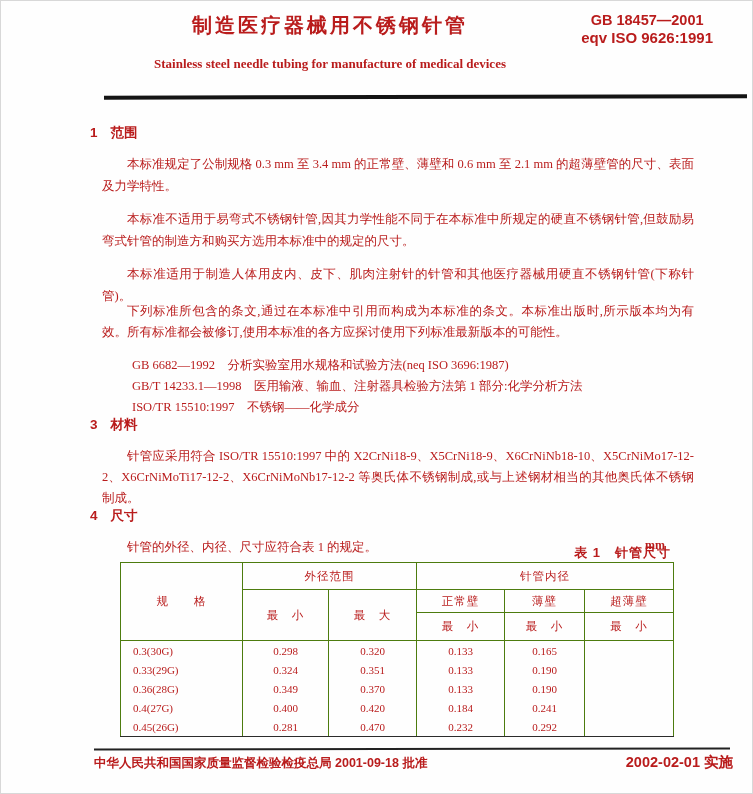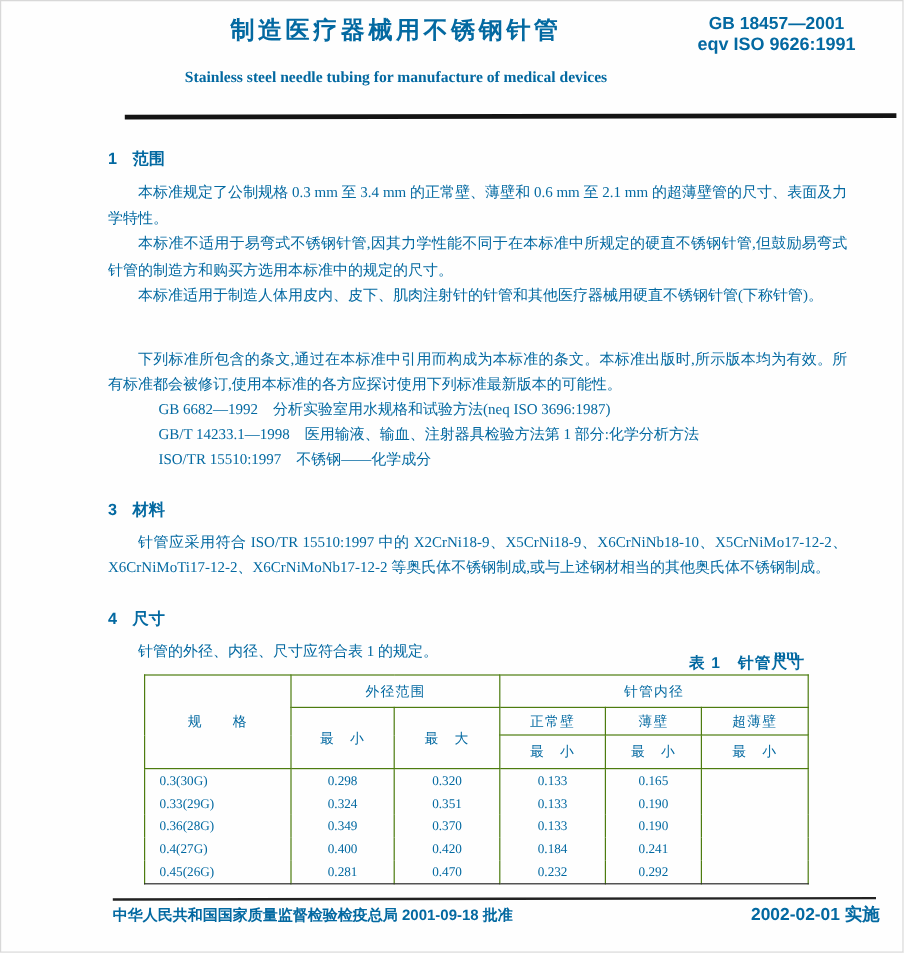--- a/index.html
+++ b/index.html
@@ -1,39 +1,39 @@
 <!DOCTYPE html>
 <html><head>
 <meta charset="utf-8">
 <style>
   html,body{margin:0;padding:0;background:#e9e9e9;}
   .page{
     position:relative;width:753px;height:794px;background:#fefefe;
-    font-family:"Liberation Serif","DejaVu Serif",serif;color:#0369a1;
+    font-family:"Liberation Serif","DejaVu Serif",serif;color:#b91c1c;
     overflow:hidden;box-shadow:0 0 0 1px #d8d8d8 inset;
   }
   
   .hdr{position:absolute;top:8px;left:90px;right:40px;height:90px;}
   .title-zh{position:absolute;top:4px;left:20px;width:440px;text-align:center;
     font-size:20px;font-weight:bold;letter-spacing:3px;
     font-family:"Liberation Sans","DejaVu Sans",sans-serif;}
   .std-block{position:absolute;top:4px;right:0;text-align:center;
     font-family:"Liberation Sans","DejaVu Sans",sans-serif;font-weight:bold;line-height:17px;}
   .std-no{font-size:14.5px;}
   .std-eqv{font-size:15px;}
   .title-en{position:absolute;top:48px;left:20px;width:440px;text-align:center;
     font-size:13px;font-weight:bold;font-family:"Liberation Serif","DejaVu Serif",serif;}
   .rule-thick{position:absolute;top:95px;left:104px;right:6px;height:3.5px;background:#141414;
     transform:rotate(-0.12deg);}
   
   .sec{position:absolute;left:90px;width:616px;}
   .sec h3{margin:0 0 8px 0;font-size:13.5px;font-weight:bold;
     font-family:"Liberation Sans","DejaVu Sans",sans-serif;}
   .sec-no{margin-right:13px;}
-  .sec p{margin:0;text-indent:2em;text-align:justify;font-size:12.5px;line-height:21.5px;}
+  .sec p{margin:12px;text-indent:2em;text-align:justify;font-size:12.5px;line-height:21.5px;}
   .sec .ref{margin-left:42px;font-size:12.5px;line-height:21px;white-space:nowrap;}
   #sec2 p{line-height:21px;}
   #sec3 p{line-height:21px;}
   
   .cap-row{position:absolute;top:544px;left:120px;width:553px;height:17px;}
   .cap{position:absolute;left:0;right:2px;text-align:right;font-size:13px;font-weight:bold;
     font-family:"Liberation Sans","DejaVu Sans",sans-serif;letter-spacing:1px;}
   .unit{position:absolute;right:8px;top:-6px;font-size:12px;font-weight:bold;}
   table.dim{position:absolute;top:562px;left:120px;width:553px;border-collapse:collapse;
     table-layout:fixed;font-size:11px;}

